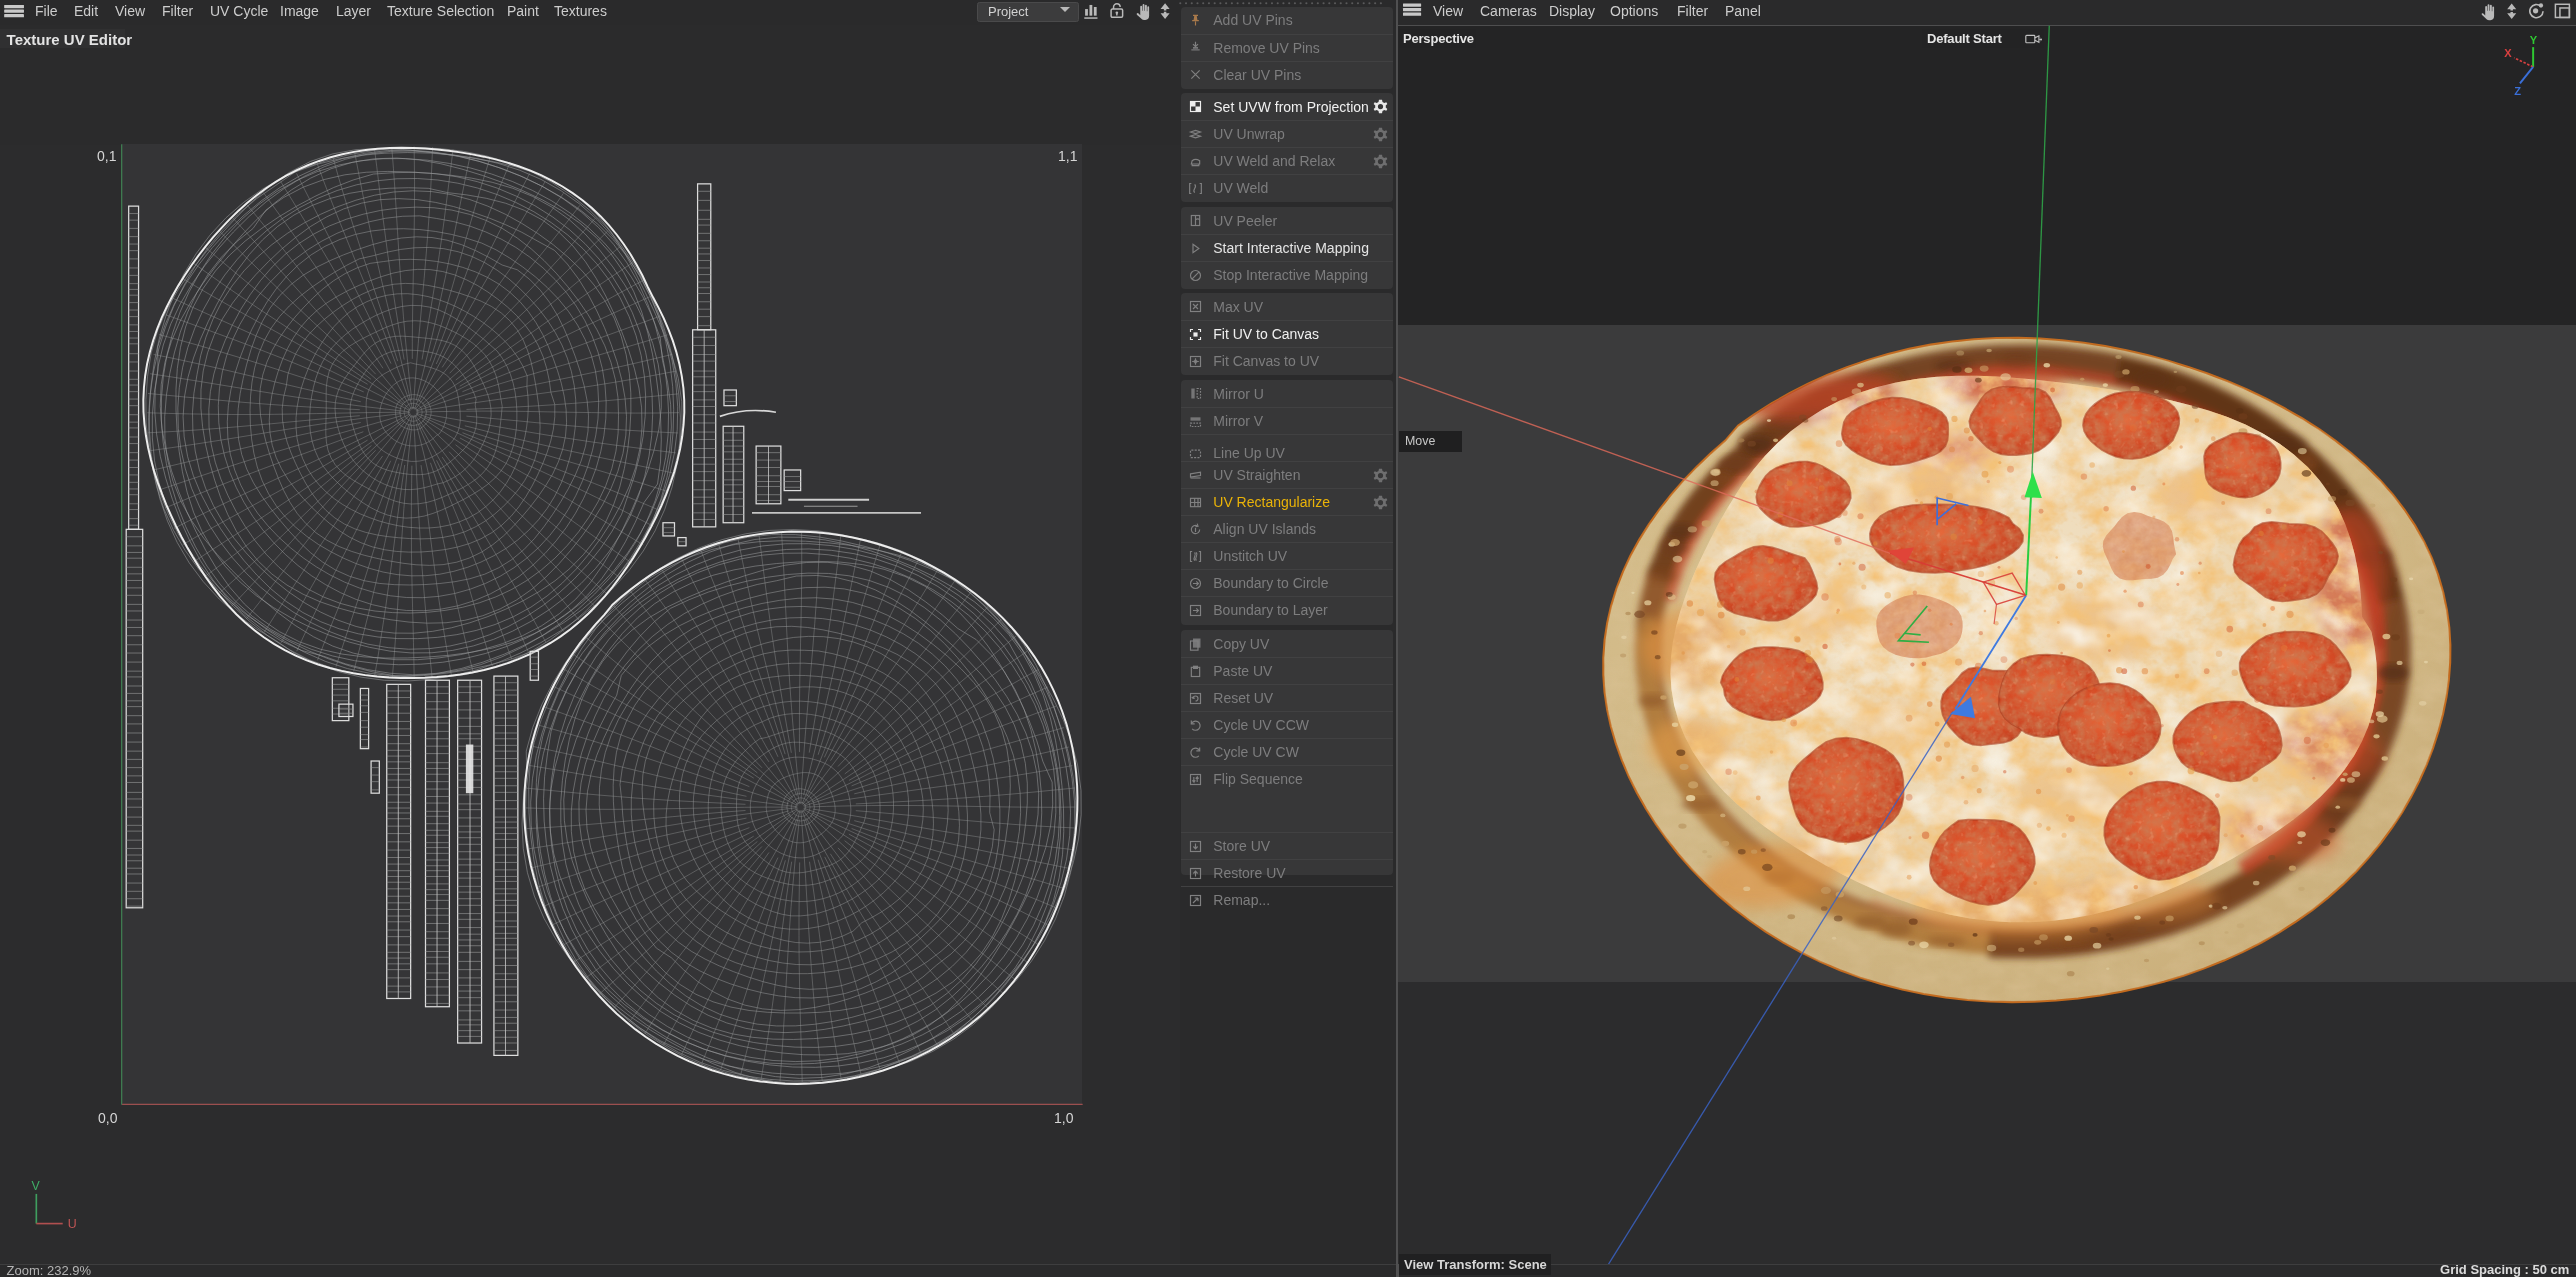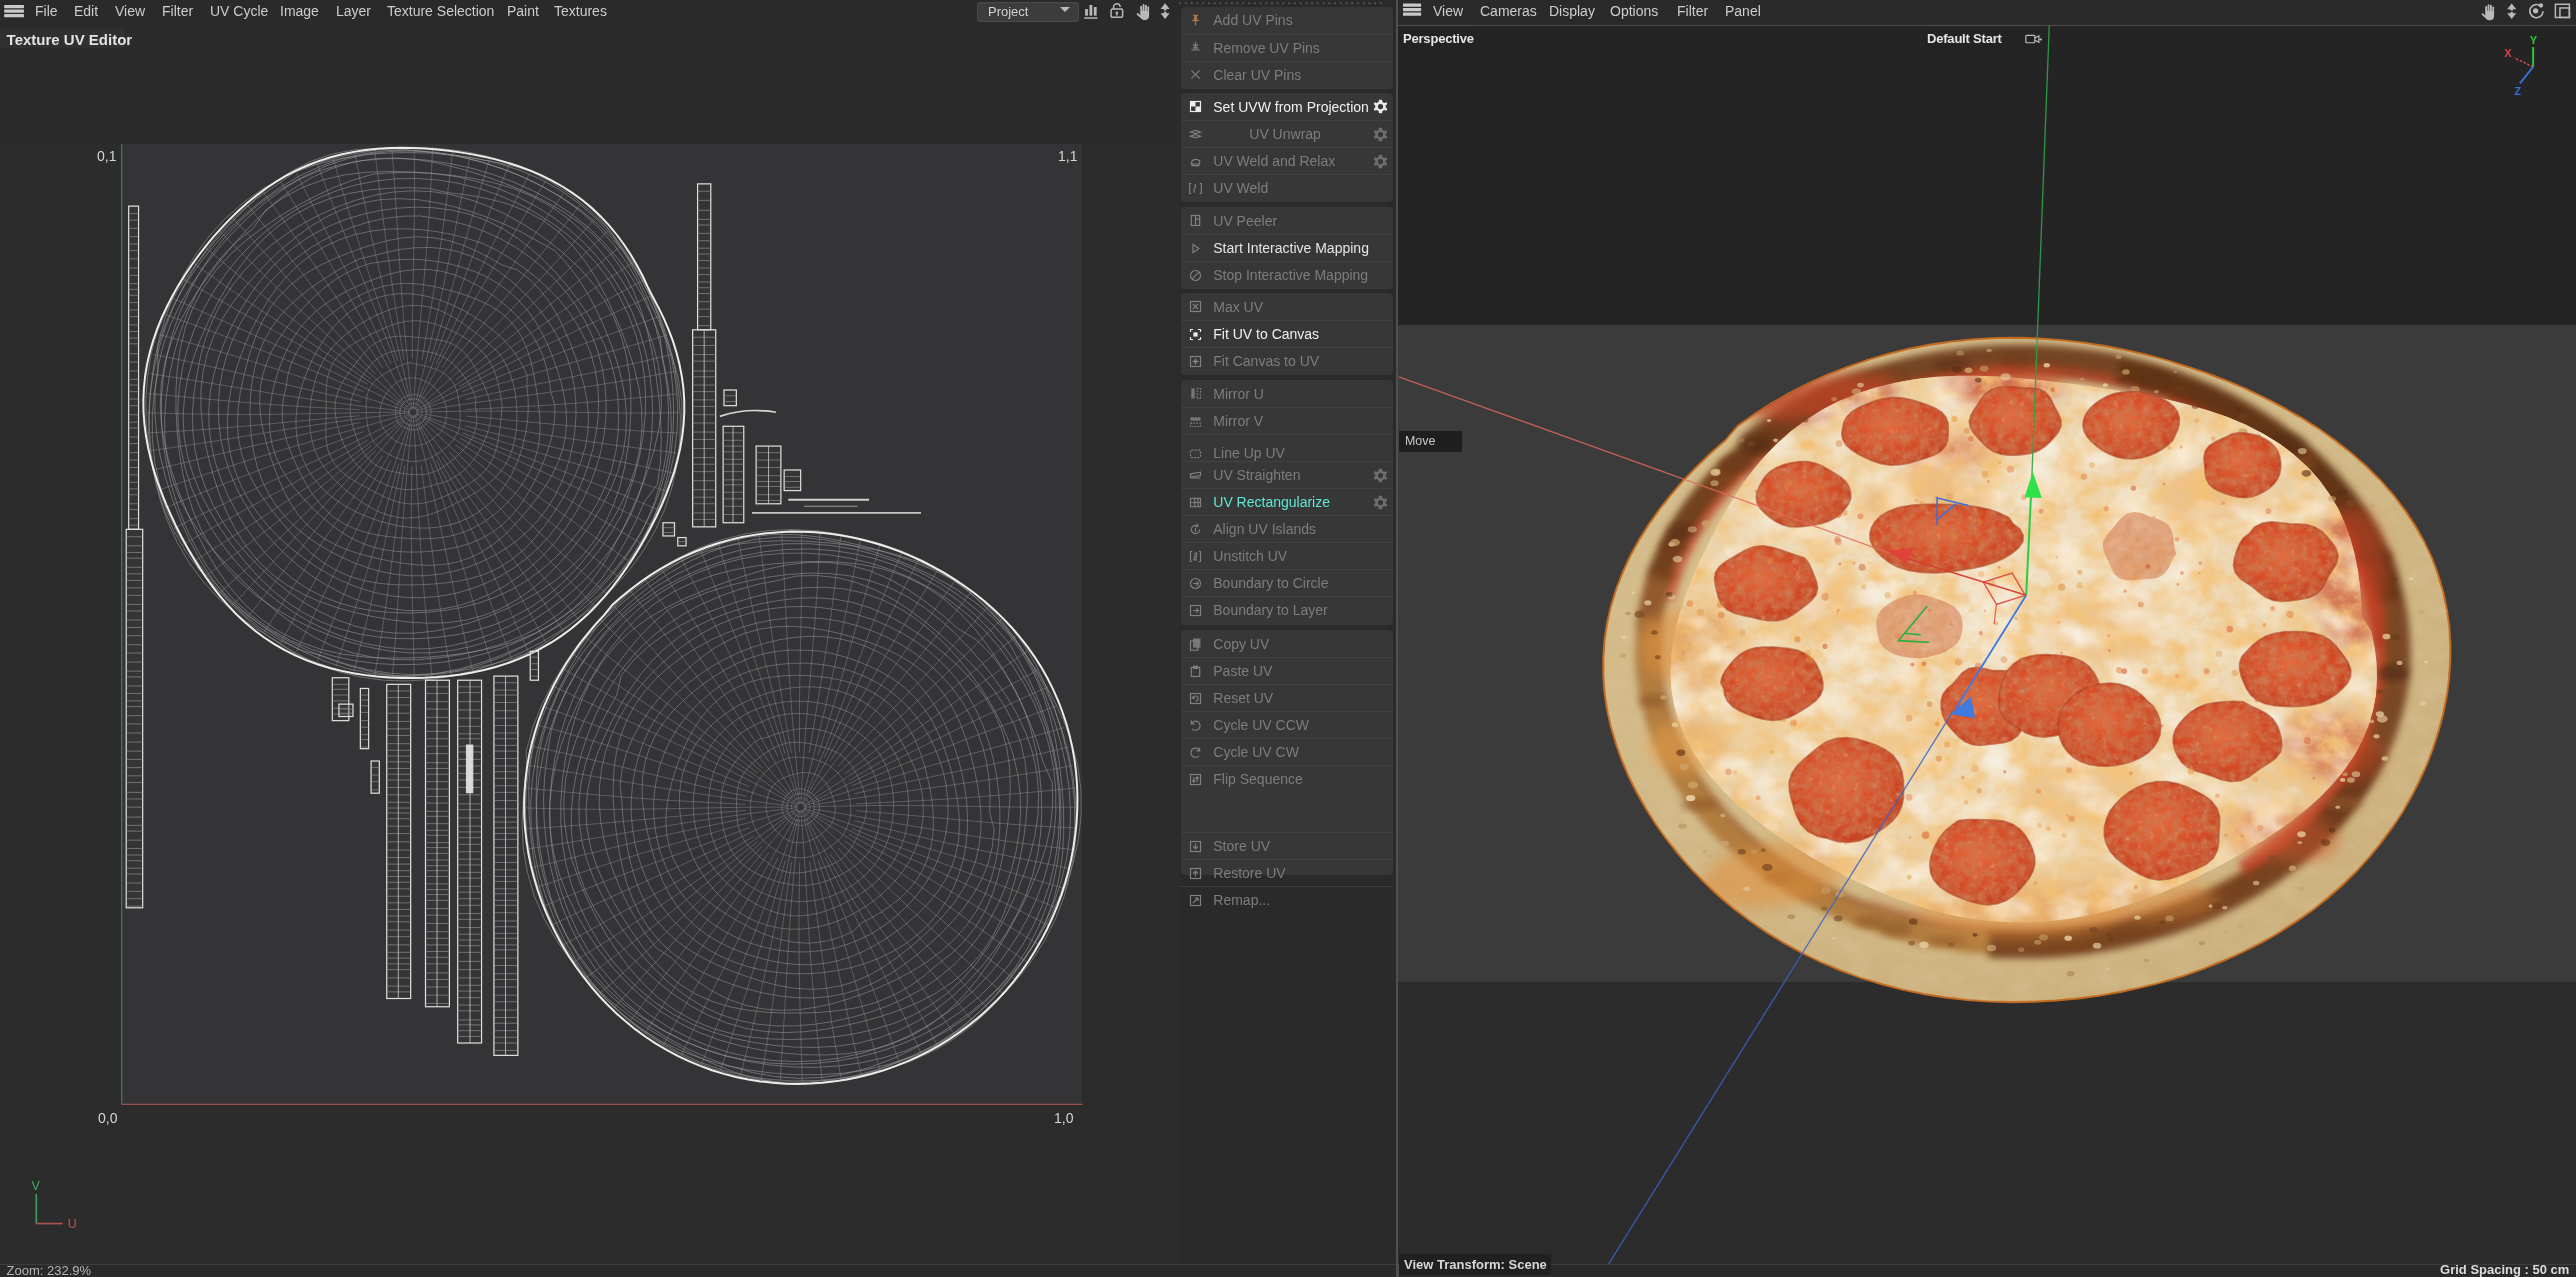--- a/index.html
+++ b/index.html
@@ -753,21 +753,21 @@
         <rect x="3" y="3" width="6" height="6" fill="#ededed"></rect>
         <rect x="9" y="9" width="6" height="6" fill="#ededed"></rect>
       </svg>
       <span class="rlb" style="color:#f0f0f0">Set UVW from Projection</span>
       <span class="gear">
         <svg width="19" height="19" viewBox="0 0 20 20" style="display:block">
           <path fill="#e8e8e8" d="M10 1.5 L11.6 1.5 L12.1 3.8 A6.4 6.4 0 0 1 13.9 4.85 L16.1 4 L17.2 5.9 L15.5 7.5 A6.6 6.6 0 0 1 15.5 9.6 L17.2 11.2 L16.1 13.1 L13.9 12.3 A6.4 6.4 0 0 1 12.1 13.3 L11.6 15.6 L10 15.6 L8.4 15.6 L7.9 13.3 A6.4 6.4 0 0 1 6.1 12.3 L3.9 13.1 L2.8 11.2 L4.5 9.6 A6.6 6.6 0 0 1 4.5 7.5 L2.8 5.9 L3.9 4 L6.1 4.85 A6.4 6.4 0 0 1 7.9 3.8 L8.4 1.5 Z M10 5.8 A2.75 2.75 0 1 0 10 11.3 A2.75 2.75 0 1 0 10 5.8 Z" transform="translate(0,1.5)"></path>
         </svg>
       </span>
     </div>
-<div class="row dis" style="border-top:0.8px solid #414142;gap:36px;">
+<div class="row dis" style="border-top:0.8px solid #414142;">
       <svg class="ric" width="15" height="15" viewBox="0 0 18 18">
         <path d="M3,6 L9,4 L15,6 L9,8 Z M3,11 L9,9 L15,11 L9,13 Z" stroke="#808081" fill="none" stroke-width="1.4"></path>
       </svg>
       <span class="rlb" style="color:#7d7d7e">UV Unwrap</span>
       <span class="gear">
         <svg width="19" height="19" viewBox="0 0 20 20" style="display:block">
           <path fill="#6e6e6f" d="M10 1.5 L11.6 1.5 L12.1 3.8 A6.4 6.4 0 0 1 13.9 4.85 L16.1 4 L17.2 5.9 L15.5 7.5 A6.6 6.6 0 0 1 15.5 9.6 L17.2 11.2 L16.1 13.1 L13.9 12.3 A6.4 6.4 0 0 1 12.1 13.3 L11.6 15.6 L10 15.6 L8.4 15.6 L7.9 13.3 A6.4 6.4 0 0 1 6.1 12.3 L3.9 13.1 L2.8 11.2 L4.5 9.6 A6.6 6.6 0 0 1 4.5 7.5 L2.8 5.9 L3.9 4 L6.1 4.85 A6.4 6.4 0 0 1 7.9 3.8 L8.4 1.5 Z M10 5.8 A2.75 2.75 0 1 0 10 11.3 A2.75 2.75 0 1 0 10 5.8 Z" transform="translate(0,1.5)"></path>
         </svg>
       </span>
     </div>
@@ -866,21 +866,21 @@
         <svg width="19" height="19" viewBox="0 0 20 20" style="display:block">
           <path fill="#6e6e6f" d="M10 1.5 L11.6 1.5 L12.1 3.8 A6.4 6.4 0 0 1 13.9 4.85 L16.1 4 L17.2 5.9 L15.5 7.5 A6.6 6.6 0 0 1 15.5 9.6 L17.2 11.2 L16.1 13.1 L13.9 12.3 A6.4 6.4 0 0 1 12.1 13.3 L11.6 15.6 L10 15.6 L8.4 15.6 L7.9 13.3 A6.4 6.4 0 0 1 6.1 12.3 L3.9 13.1 L2.8 11.2 L4.5 9.6 A6.6 6.6 0 0 1 4.5 7.5 L2.8 5.9 L3.9 4 L6.1 4.85 A6.4 6.4 0 0 1 7.9 3.8 L8.4 1.5 Z M10 5.8 A2.75 2.75 0 1 0 10 11.3 A2.75 2.75 0 1 0 10 5.8 Z" transform="translate(0,1.5)"></path>
         </svg>
       </span>
     </div>
 <div class="row dis" style="border-top:0.8px solid #414142;">
       <svg class="ric" width="15" height="15" viewBox="0 0 18 18">
         <rect x="3" y="4" width="12" height="10" stroke="#808081" fill="none" stroke-width="1.4"></rect>
         <path d="M3,9 h12 M8,4 v10 M12,4 v10" stroke="#808081" fill="none" stroke-width="1.4"></path>
       </svg>
-      <span class="rlb" style="color:#5eead4">UV Rectangularize</span>
+      <span class="rlb" style="color:#eab308">UV Rectangularize</span>
       <span class="gear">
         <svg width="19" height="19" viewBox="0 0 20 20" style="display:block">
           <path fill="#6e6e6f" d="M10 1.5 L11.6 1.5 L12.1 3.8 A6.4 6.4 0 0 1 13.9 4.85 L16.1 4 L17.2 5.9 L15.5 7.5 A6.6 6.6 0 0 1 15.5 9.6 L17.2 11.2 L16.1 13.1 L13.9 12.3 A6.4 6.4 0 0 1 12.1 13.3 L11.6 15.6 L10 15.6 L8.4 15.6 L7.9 13.3 A6.4 6.4 0 0 1 6.1 12.3 L3.9 13.1 L2.8 11.2 L4.5 9.6 A6.6 6.6 0 0 1 4.5 7.5 L2.8 5.9 L3.9 4 L6.1 4.85 A6.4 6.4 0 0 1 7.9 3.8 L8.4 1.5 Z M10 5.8 A2.75 2.75 0 1 0 10 11.3 A2.75 2.75 0 1 0 10 5.8 Z" transform="translate(0,1.5)"></path>
         </svg>
       </span>
     </div>
 <div class="row dis" style="border-top:0.8px solid #414142;align-items:center;">
       <svg class="ric" width="15" height="15" viewBox="0 0 18 18">
         <path d="M14,9 a5,5 0 1,1 -3,-4.6" stroke="#808081" fill="none" stroke-width="1.4"></path>
         <path d="M11,2 l1,3 l-3,0.5" stroke="#808081" fill="none" stroke-width="1.4"></path>

